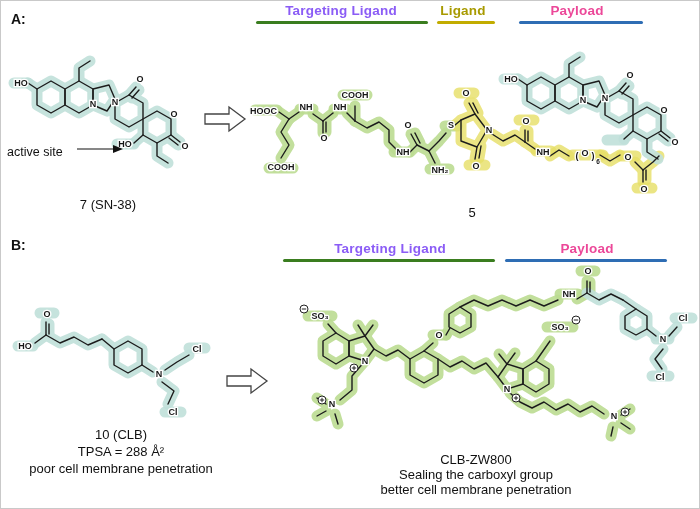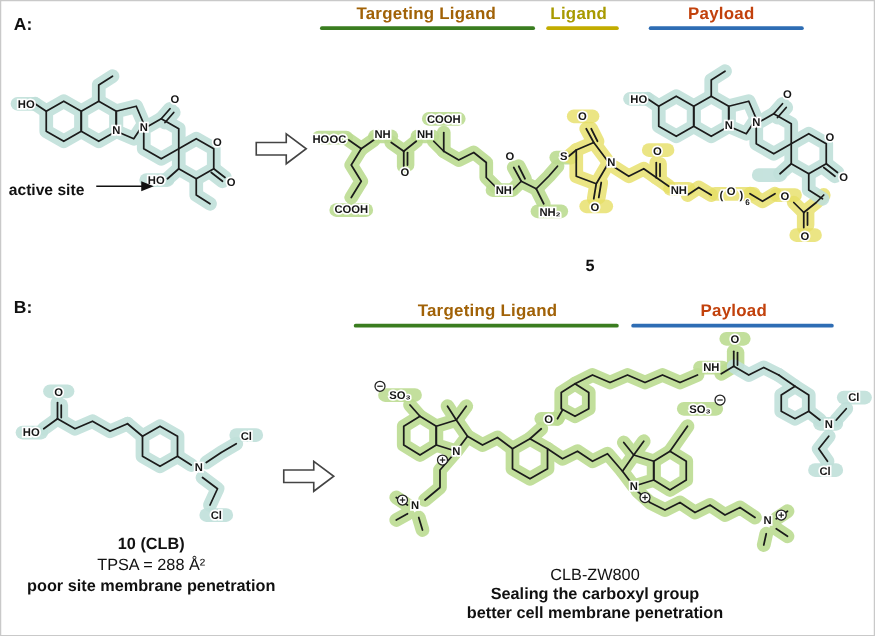--- a/index.html
+++ b/index.html
@@ -1,25 +1,25 @@
 <!DOCTYPE html>
 <html><head>
 <meta charset="utf-8">
 <style>
   html,body{margin:0;padding:0;background:#ffffff;}
   .page{position:relative;width:700px;height:509px;background:#ffffff;border:1px solid #c9c9c9;
         box-sizing:border-box;font-family:"Liberation Sans",sans-serif;color:#111;overflow:hidden;}
   .abs{position:absolute;}
   .plabel{font-weight:bold;font-size:14px;}
   .hdr{position:absolute;font-weight:bold;font-size:13.5px;text-align:center;letter-spacing:.2px;}
-  .hdr.green{color:#a16207}.hdr.yellow{color:#a89a00}.hdr.blue{color:#c2410c}
+  .hdr.green{color:#8b5cf6}.hdr.yellow{color:#a89a00}.hdr.blue{color:#ec4899}
   .bar{position:absolute;height:3px;border-radius:1.5px;}
   .bar.green{background:#3a7d1f}.bar.yellow{background:#c2ac00}.bar.blue{background:#2e6db4}
   .cap{position:absolute;text-align:center;font-size:13px;color:#111;}
-  .b{font-weight:bold;}
+  .b{font-weight:normal;}
   svg.struct{position:absolute;overflow:visible;}
   .hl{fill:none;stroke-width:11;stroke-linecap:round;stroke-linejoin:round;opacity:.9;}
   .hl.teal{stroke:#c0e0da}.hl.green{stroke:#bcdc92}.hl.yellow{stroke:#e7df66;opacity:.8}
   .sk{fill:none;stroke:#1c1c1c;stroke-width:1.4;stroke-linecap:round;stroke-linejoin:round;}
 </style>
 </head>
 <body>
 
 <div class="page">
 
@@ -279,20 +279,21 @@
     <use href="#sn38lab"></use>
     <use href="#sn38labho"></use>
   </svg>
 
   <div class="abs b" style="left:6px;top:144px;font-size:12.5px">active site</div>
   <svg class="struct" style="left:76px;top:142px" width="46" height="12" viewBox="0 0 46 12">
     <line x1="0" y1="6" x2="37" y2="6" stroke="#111" stroke-width="1.2"></line>
     <polygon points="36,2 46,6 36,10" fill="#111"></polygon>
   </svg>
 
+  <div class="cap b" style="left:12px;top:196px;width:190px">7 (SN-38)</div>
 
   <svg class="struct" style="left:202px;top:104px" width="44" height="28" viewBox="0 0 44 28">
     <polygon points="2,9 26,9 26,2 42,14 26,26 26,19 2,19" fill="#fff" stroke="#444" stroke-width="1.3"></polygon>
   </svg>
 
   <svg class="struct" style="left:246px;top:32px" width="452" height="168" viewBox="0 0 452 168">
     <use href="#g16g" class="hl green"></use>
     <use href="#g16gx" class="hl green"></use>
     <use href="#g16y" class="hl yellow"></use>
     <use href="#g16yx" class="hl yellow"></use>
@@ -332,19 +333,19 @@
     <use href="#g18t" class="hl teal"></use>
     <use href="#g18tx" class="hl teal"></use>
     <use href="#g18g" class="sk"></use>
     <use href="#g18t" class="sk"></use>
     <use href="#g18glab"></use>
     <use href="#g18tlab"></use>
   </svg>
 
   <div class="cap b" style="left:8px;top:426px;width:224px">10 (CLB)</div>
   <div class="cap" style="left:8px;top:443px;width:224px">TPSA = 288 Å²</div>
-  <div class="cap b" style="left:3px;top:460px;width:234px">poor site membrane penetration</div>
+  <div class="cap b" style="left:3px;top:460px;width:234px">poor cell membrane penetration</div>
 
   <div class="cap" style="left:345px;top:451px;width:260px">CLB-ZW800</div>
   <div class="cap b" style="left:345px;top:466px;width:260px">Sealing the carboxyl group</div>
   <div class="cap b" style="left:345px;top:481px;width:260px">better cell membrane penetration</div>
 
 </div>
 
 </body></html>

